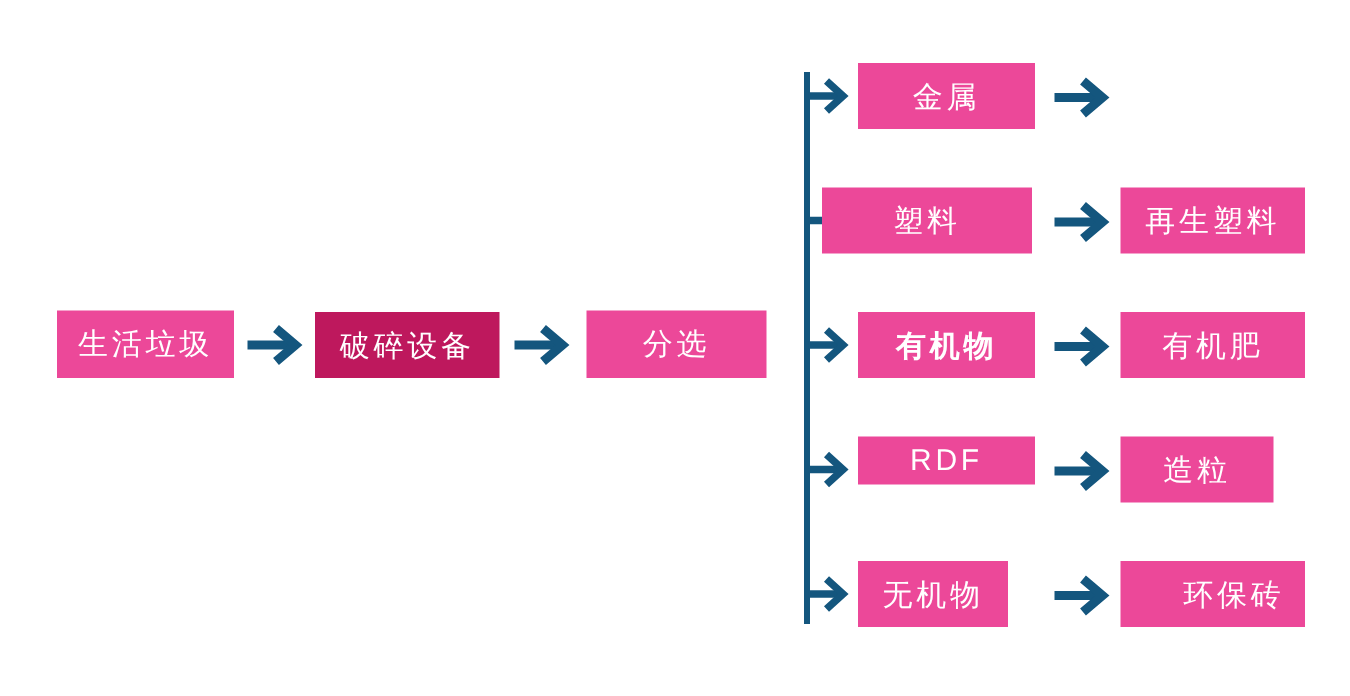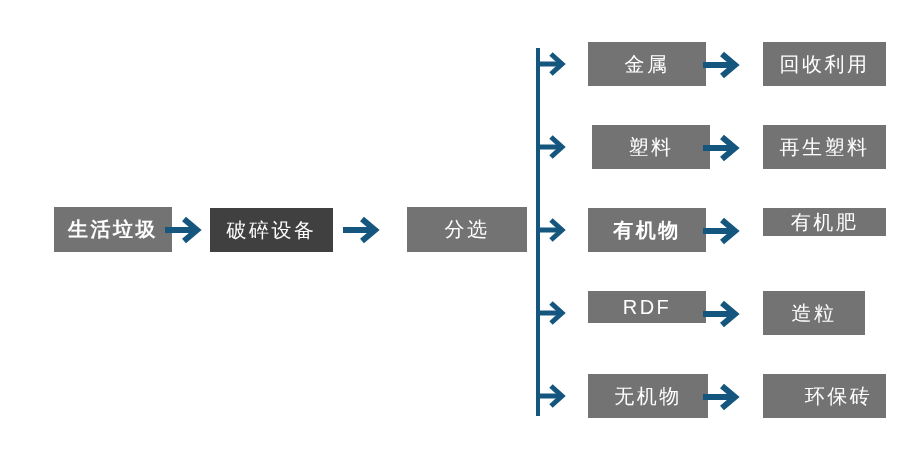--- a/index.html
+++ b/index.html
@@ -19,36 +19,36 @@
     position: absolute;
     display: flex;
     align-items: center;
     justify-content: center;
     color: #ffffff;
     font-size: 20px;
     letter-spacing: 2.5px;
     white-space: nowrap;
     box-sizing: border-box;
   }
-  .node.blue { background: #737373; margin-left: 16px; }
-  .node.red  { background: #404040; }
+  .node.blue { background: #ec4899; }
+  .node.red  { background: #be185d; }
   .arrow {
     position: absolute;
   }
   .vline {
     position: absolute;
     background: #14567E;
   }
 </style>
 </head>
 <body>
 
 <div class="canvas">
 
-  <div class="node blue" style="left:38px; top:207px; width:118px; height:45px;font-weight:bold;">
+  <div class="node blue" style="left:38px; top:207px; width:118px; height:45px;">
     <span>生活垃圾</span>
   </div>
 
   <svg class="arrow" style="left:163px; top:216px;" width="42" height="28" viewBox="0 0 42 28">
     <line x1="2" y1="14" x2="32" y2="14" stroke="#14567E" stroke-width="6"></line>
     <polyline points="21,3 34,14 21,25" fill="none" stroke="#14567E" stroke-width="6"></polyline>
   </svg>
 
   <div class="node red" style="left:210px; top:208px; width:123px; height:44px;">
     <span>破碎设备</span>
@@ -69,29 +69,26 @@
     <line x1="0" y1="13" x2="21" y2="13" stroke="#14567E" stroke-width="5"></line>
     <polyline points="12,3 23,13 12,23" fill="none" stroke="#14567E" stroke-width="5"></polyline>
   </svg>
   <div class="node blue" style="left:572px; top:42px; width:118px; height:44px;">
     <span>金属</span>
   </div>
   <svg class="arrow" style="left:701px; top:51px;" width="42" height="28" viewBox="0 0 42 28">
     <line x1="2" y1="14" x2="32" y2="14" stroke="#14567E" stroke-width="6"></line>
     <polyline points="21,3 34,14 21,25" fill="none" stroke="#14567E" stroke-width="6"></polyline>
   </svg>
-  <div class="node blue" style="left:747px; top:42px; width:123px; height:44px;">
-    <span>回收利用</span>
-  </div>
 
   <svg class="arrow" style="left:539px; top:134px;" width="30" height="26" viewBox="0 0 30 26">
     <line x1="0" y1="13" x2="21" y2="13" stroke="#14567E" stroke-width="5"></line>
     <polyline points="12,3 23,13 12,23" fill="none" stroke="#14567E" stroke-width="5"></polyline>
   </svg>
-  <div class="node blue" style="left:576px; top:125px; width:118px; height:44px;">
+  <div class="node blue" style="left:548px; top:125px; width:140px; height:44px;">
     <span>塑料</span>
   </div>
   <svg class="arrow" style="left:701px; top:134px;" width="42" height="28" viewBox="0 0 42 28">
     <line x1="2" y1="14" x2="32" y2="14" stroke="#14567E" stroke-width="6"></line>
     <polyline points="21,3 34,14 21,25" fill="none" stroke="#14567E" stroke-width="6"></polyline>
   </svg>
   <div class="node blue" style="left:747px; top:125px; width:123px; height:44px;text-align:right;">
     <span>再生塑料</span>
   </div>
 
@@ -99,21 +96,21 @@
     <line x1="0" y1="13" x2="21" y2="13" stroke="#14567E" stroke-width="5"></line>
     <polyline points="12,3 23,13 12,23" fill="none" stroke="#14567E" stroke-width="5"></polyline>
   </svg>
   <div class="node blue" style="left:572px; top:208px; width:118px; height:44px;font-weight:bold;">
     <span>有机物</span>
   </div>
   <svg class="arrow" style="left:701px; top:217px;" width="42" height="28" viewBox="0 0 42 28">
     <line x1="2" y1="14" x2="32" y2="14" stroke="#14567E" stroke-width="6"></line>
     <polyline points="21,3 34,14 21,25" fill="none" stroke="#14567E" stroke-width="6"></polyline>
   </svg>
-  <div class="node blue" style="left:747px; top:208px; width:123px; height:28px;justify-content:center;">
+  <div class="node blue" style="left:747px; top:208px; width:123px; height:44px;justify-content:center;">
     <span>有机肥</span>
   </div>
 
   <svg class="arrow" style="left:539px; top:300px;" width="30" height="26" viewBox="0 0 30 26">
     <line x1="0" y1="13" x2="21" y2="13" stroke="#14567E" stroke-width="5"></line>
     <polyline points="12,3 23,13 12,23" fill="none" stroke="#14567E" stroke-width="5"></polyline>
   </svg>
   <div class="node blue" style="left:572px; top:291px; width:118px; height:32px;">
     <span>RDF</span>
   </div>
@@ -122,21 +119,21 @@
     <polyline points="21,3 34,14 21,25" fill="none" stroke="#14567E" stroke-width="6"></polyline>
   </svg>
   <div class="node blue" style="left:747px; top:291px; width:102px; height:44px;">
     <span>造粒</span>
   </div>
 
   <svg class="arrow" style="left:539px; top:383px;" width="30" height="26" viewBox="0 0 30 26">
     <line x1="0" y1="13" x2="21" y2="13" stroke="#14567E" stroke-width="5"></line>
     <polyline points="12,3 23,13 12,23" fill="none" stroke="#14567E" stroke-width="5"></polyline>
   </svg>
-  <div class="node blue" style="left:572px; top:374px; width:120px; height:44px;align-items:center;">
+  <div class="node blue" style="left:572px; top:374px; width:100px; height:44px;align-items:center;">
     <span>无机物</span>
   </div>
   <svg class="arrow" style="left:701px; top:383px;" width="42" height="28" viewBox="0 0 42 28">
     <line x1="2" y1="14" x2="32" y2="14" stroke="#14567E" stroke-width="6"></line>
     <polyline points="21,3 34,14 21,25" fill="none" stroke="#14567E" stroke-width="6"></polyline>
   </svg>
   <div class="node blue" style="left:747px; top:374px; width:123px; height:44px;padding-left:28px;">
     <span>环保砖</span>
   </div>
 

